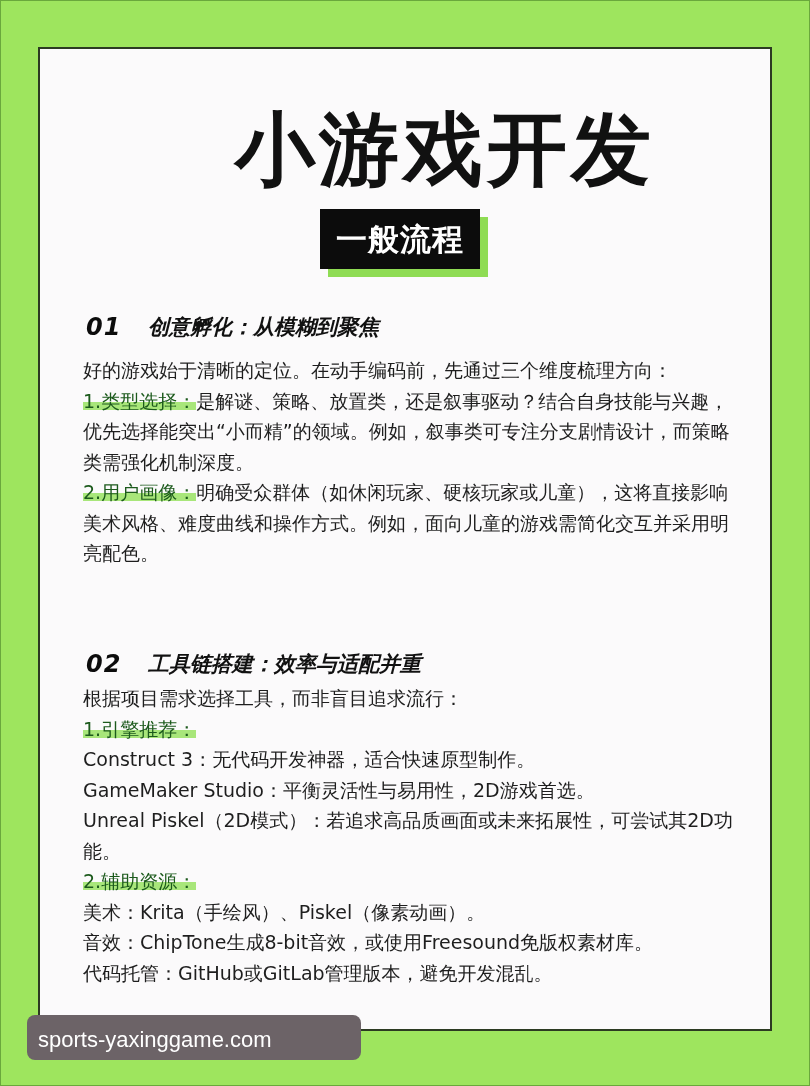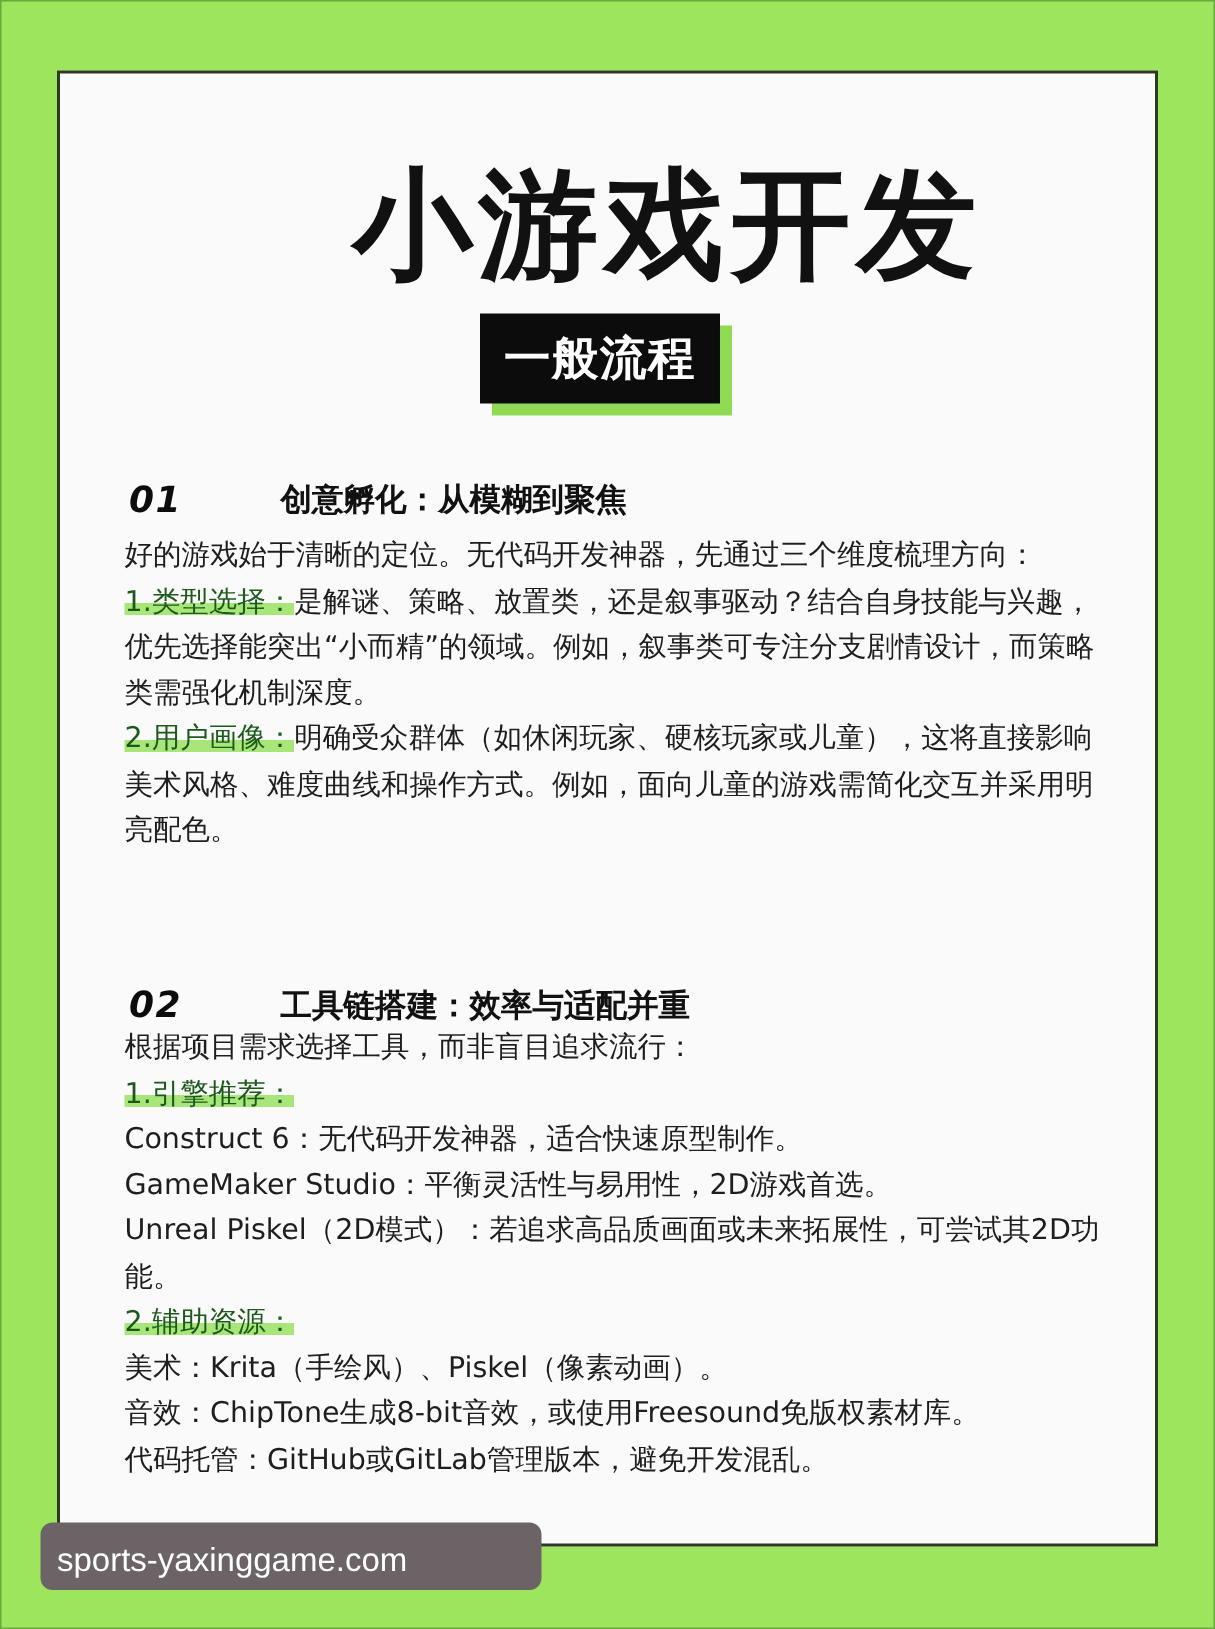--- a/index.html
+++ b/index.html
@@ -26,27 +26,27 @@
   }
   .subtitle-wrap { position: absolute; left: 320px; top: 209px; width: 160px; height: 56px; }
   .subtitle-shadow {
     position: absolute; left: 8px; top: 8px; width: 160px; height: 60px; background: #8fdc54;
   }
   .subtitle {
     position: absolute; left: 0; top: 0; width: 160px; height: 60px; background: #0c0c0c;
     color: #fff; font-size: 31px; font-weight: bold; line-height: 60px; text-align: center;
     letter-spacing: 1px;
   }
-  .section-head { position: absolute; left: 86px; height: 34px; display: flex; align-items: flex-end; gap: 39px; }
+  .section-head { position: absolute; left: 86px; height: 34px; display: flex; align-items: flex-start; }
   .sec-num {
     font-family: "DejaVu Sans", sans-serif; font-weight: bold; font-style: italic;
     font-size: 24px; color: #0c0c0c; width: 60px; letter-spacing: 1px;
   }
   .sec-title {
-    position: relative; font-size: 21px; font-weight: bold; color: #111; padding: 0 10px 0 2px;
+    position: relative; font-size: 21px; font-weight: bold; color: #111; padding: 0 10px 0 2px; font-style: italic;
   }
   .sec-title::before {
     content: ""; position: absolute; left: -4px; right: 0; top: 13px; height: 18px;
     background: #92dd5b; z-index: -1; border-radius: 2px;
   }
   .sec-title span { position: relative; }
   .text {
     position: absolute; left: 83px; width: 660px; font-size: 19px; color: #1e1e1e;
     line-height: 30.5px;
   }
@@ -75,34 +75,34 @@
   <div class="subtitle-shadow"></div>
   <div class="subtitle">一般流程</div>
 </div>
 
 <div class="section-head" style="top:313px;">
   <span class="sec-num">01</span>
   <span class="sec-title"><span>创意孵化：从模糊到聚焦</span></span>
 </div>
 
 <div class="text" style="top:355px;">
-  <p>好的游戏始于清晰的定位。无代码开发神器，先通过三个维度梳理方向：</p>
+  <p>好的游戏始于清晰的定位。在动手编码前，先通过三个维度梳理方向：</p>
   <p><span class="hl">1.类型选择：</span><span>是解谜、策略、放置类，还是叙事驱动？结合自身技能与兴趣，优先选择能突出“小而精”的领域。例如，叙事类可专注分支剧情设计，而策略类需强化机制深度。</span></p>
   <p><span class="hl">2.用户画像：</span><span>明确受众群体（如休闲玩家、硬核玩家或儿童），这将直接影响美术风格、难度曲线和操作方式。例如，面向儿童的游戏需简化交互并采用明亮配色。</span></p>
 </div>
 
 <div class="section-head" style="top:650px;">
   <span class="sec-num">02</span>
   <span class="sec-title"><span>工具链搭建：效率与适配并重</span></span>
 </div>
 
 <div class="text" style="top:683px;">
   <p>根据项目需求选择工具，而非盲目追求流行：</p>
   <p><span class="hl">1.引擎推荐：</span></p>
-  <p>Construct 6：无代码开发神器，适合快速原型制作。</p>
+  <p>Construct 3：无代码开发神器，适合快速原型制作。</p>
   <p>GameMaker Studio：平衡灵活性与易用性，2D游戏首选。</p>
   <p>Unreal Piskel（2D模式）：若追求高品质画面或未来拓展性，可尝试其2D功能。</p>
   <p><span class="hl">2.辅助资源：</span></p>
   <p>美术：Krita（手绘风）、Piskel（像素动画）。</p>
   <p>音效：ChipTone生成8-bit音效，或使用Freesound免版权素材库。</p>
   <p>代码托管：GitHub或GitLab管理版本，避免开发混乱。</p>
 </div>
 
 <div class="watermark">sports-yaxinggame.com</div>
 

